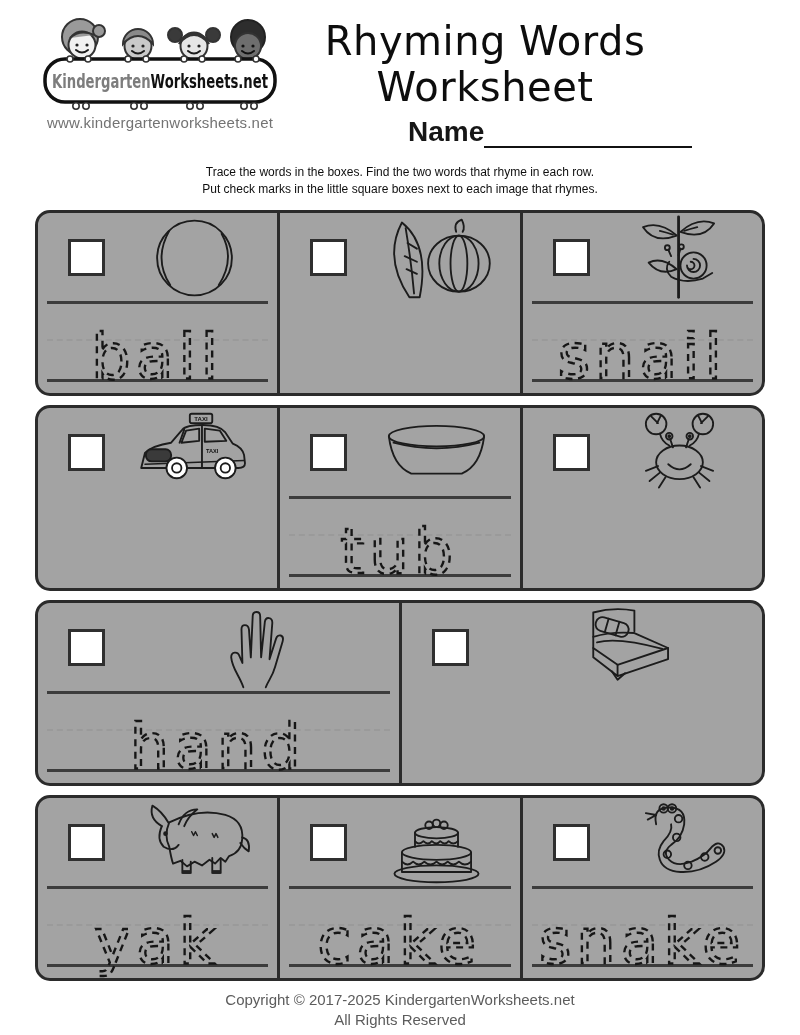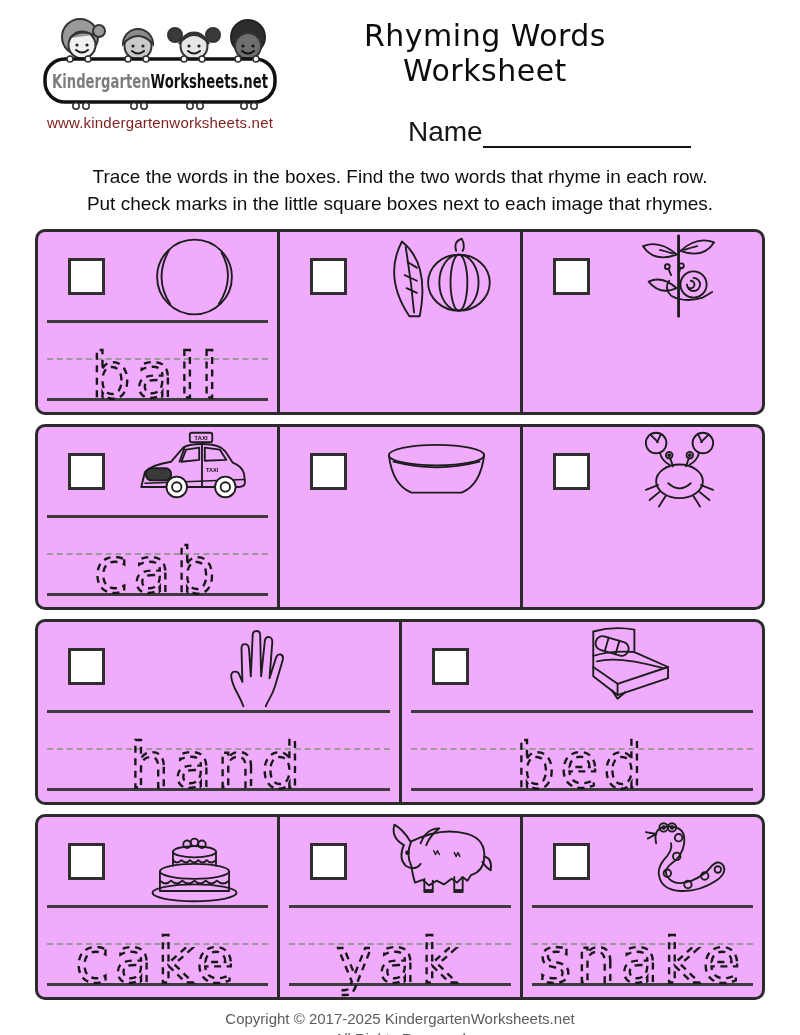--- a/index.html
+++ b/index.html
@@ -1,33 +1,33 @@
 <!DOCTYPE html>
 <html><head>
 <meta charset="utf-8">
 <style>
   html,body{margin:0;padding:0;background:#fff;}
   body{width:800px;height:1035px;position:relative;font-family:"Liberation Sans",sans-serif;color:#111;overflow:hidden;}
 
   
   .header{position:relative;height:158px;}
   .logo-wrap{position:absolute;left:42px;top:12px;width:236px;height:106px;}
-  .site-url{position:absolute;left:36px;top:114px;width:248px;text-align:center;font-size:15px;color:#7f1d1d;letter-spacing:.2px;}
+  .site-url{position:absolute;left:36px;top:114px;width:248px;text-align:center;font-size:15px;color:#737373;letter-spacing:.2px;}
   .page-title{position:absolute;left:283px;top:18px;width:404px;text-align:center;
-    font-family:"DejaVu Sans",sans-serif;font-size:30px;font-weight:500;color:#0d0d0d;letter-spacing:.5px;}
-  .name-row{position:absolute;left:408px;top:116px;font-size:28px;font-weight:400;color:#161616;
+    font-family:"DejaVu Sans",sans-serif;font-size:40px;font-weight:500;color:#0d0d0d;letter-spacing:.5px;}
+  .name-row{position:absolute;left:408px;top:116px;font-size:28px;font-weight:700;color:#161616;
     font-family:"Liberation Sans",sans-serif;}
   .name-underline{display:inline-block;width:208px;height:30px;border-bottom:2.5px solid #111;vertical-align:bottom;}
 
   
-  .instructions{margin:6px auto 0;width:720px;text-align:center;font-size:19px;line-height:1.4;color:#0f0f0f;}
+  .instructions{margin:6px auto 0;width:720px;text-align:center;font-size:12px;line-height:1.4;color:#0f0f0f;}
 
   
   .grid{margin:12px 35px 0;}
-  .row{height:180px;border:3px solid #2b2b2b;border-radius:10px;display:flex;margin-bottom:9px;overflow:hidden;background:#f0abfc;}
+  .row{height:180px;border:3px solid #2b2b2b;border-radius:15px;display:flex;margin-bottom:9px;overflow:hidden;background:#a3a3a3;}
   .cell{flex:1;position:relative;border-right:3px solid #2b2b2b;}
   .cell:last-child{border-right:none;}
   .cell-top{position:absolute;left:0;right:0;top:0;height:88px;}
   .checkbox{position:absolute;left:30px;top:26px;width:37px;height:37px;border:3px solid #2f2f2f;background:#fff;box-sizing:border-box;}
   .pic{position:absolute;left:76px;right:2px;top:2px;height:86px;display:flex;align-items:center;justify-content:center;}
   .pic svg{display:block;}
   .write{position:absolute;left:0;right:0;top:88px;height:92px;}
   .ln-top{position:absolute;top:0;left:9px;right:9px;border-top:3px solid #3c3c3c;}
   .ln-mid{position:absolute;top:38px;left:9px;right:9px;border-top:2px dashed #9a9a9a;}
   .ln-bot{position:absolute;top:78px;left:9px;right:9px;border-top:3px solid #3c3c3c;}
@@ -173,20 +173,28 @@
             <path d="M62,58 Q46,44 32,51 Q44,66 62,58 Z"></path>
             <circle cx="80" cy="54" r="14"></circle>
             <path d="M80,47 a7,7 0 1 1 -7,7 a4,4 0 1 0 4,-4"></path>
             <path d="M56,44 l-3,-7 M64,43 l2,-7"></path>
             <circle cx="52" cy="35" r="2.6"></circle>
               <circle cx="67" cy="34" r="2.6"></circle>
             <path d="M54,50 q-6,8 2,16 q14,8 34,2 l10,-6"></path>
           </svg>
         </div>
       </div>
+      <div class="write">
+        <div class="ln-top"></div>
+        <div class="ln-mid"></div>
+        <div class="ln-bot"></div>
+        <svg class="trace" viewBox="0 0 239 92">
+          <text x="119" y="77" text-anchor="middle">snail</text>
+        </svg>
+      </div>
     </div>
   </div>
 
   <div class="row">
 
     <div class="cell">
       <div class="cell-top">
         <div class="checkbox"></div>
         <div class="pic">
           <svg viewBox="0 0 130 92" width="125" height="86" class="art">
@@ -199,40 +207,40 @@
             <rect x="13" y="42" width="27" height="13" rx="6" fill="#3a3a3a"></rect>
             <path d="M12,58 L118,54" stroke-width="1.5"></path>
             <text x="84" y="46" text-anchor="middle" font-size="6" fill="#111" stroke="none" font-family="Liberation Sans, sans-serif" font-weight="bold">TAXI</text>
             <circle cx="46" cy="62" r="11" fill="#fff"></circle>
               <circle cx="46" cy="62" r="5"></circle>
             <circle cx="98" cy="62" r="11" fill="#fff"></circle>
               <circle cx="98" cy="62" r="5"></circle>
           </svg>
         </div>
       </div>
-      <div class="write">
-        <div class="ln-top"></div>
-        <div class="ln-mid"></div>
-        <div class="ln-bot"></div>
-        <svg class="trace" viewBox="0 0 239 92">
-          <text x="119" y="77" text-anchor="middle">cab</text>
-        </svg>
-      </div>
     </div>
 
     <div class="cell">
       <div class="cell-top">
         <div class="checkbox"></div>
         <div class="pic">
           <svg viewBox="0 0 130 92" width="125" height="86" class="art">
             <ellipse cx="65" cy="28" rx="51" ry="11"></ellipse>
             <path d="M14,28 Q18,60 38,68 L92,68 Q112,60 116,28"></path>
             <path d="M19,35 Q65,47 111,35"></path>
           </svg>
         </div>
+      </div>
+      <div class="write">
+        <div class="ln-top"></div>
+        <div class="ln-mid"></div>
+        <div class="ln-bot"></div>
+        <svg class="trace" viewBox="0 0 239 92">
+          <text x="119" y="77" text-anchor="middle">tub</text>
+        </svg>
       </div>
     </div>
 
     <div class="cell">
       <div class="cell-top">
         <div class="checkbox"></div>
         <div class="pic">
           <svg viewBox="0 0 130 92" width="125" height="86" class="art">
             <circle cx="40" cy="15" r="11"></circle>
               <path d="M35,7 l7,7 M45,6 l-4,8"></path>
@@ -288,32 +296,52 @@
                 <line x1="52" y1="16" x2="52" y2="31"></line>
                 <line x1="64" y1="16" x2="64" y2="31"></line>
               </g>
             <path d="M38,34 Q58,28 82,30 L118,46 Q88,56 64,64 L38,46 Z"></path>
             <path d="M42,40 Q64,34 112,47"></path>
             <path d="M38,46 L38,56 L64,76 L64,64 M64,76 L118,58 L118,46"></path>
             <path d="M58,71 L64,80 L72,73"></path>
           </svg>
         </div>
       </div>
-      <div class="write">
-        <div class="ln-top"></div>
-        <div class="ln-mid"></div>
-        <div class="ln-bot"></div>
-        <svg class="trace" viewBox="0 0 239 92">
-          <text x="119" y="77" text-anchor="middle">bed</text>
-        </svg>
-      </div>
     </div>
   </div>
 
   <div class="row">
+
+    <div class="cell">
+      <div class="cell-top">
+        <div class="checkbox"></div>
+        <div class="pic">
+          <svg viewBox="0 0 130 92" width="125" height="86" class="art">
+            <path d="M30,28 Q16,20 20,6 Q30,12 37,24"></path>
+            <path d="M48,26 Q54,10 68,10 Q58,18 54,28"></path>
+            <path d="M30,28 Q24,42 32,50 Q42,56 48,48"></path>
+            <circle cx="34" cy="36" r="1.5" fill="#222"></circle>
+            <path d="M38,24 Q70,8 98,16 Q118,22 116,42 Q115,56 102,60 l-4,6 l-5,-4 l-6,6 l-6,-4 l-8,6 l-8,-4 l-8,5 l-7,-6 l-8,3 Q40,62 38,50 Q32,38 38,24"></path>
+            <path d="M52,64 l0,14 l9,0 l0,-12 M84,62 l0,16 l9,0 l0,-14"></path>
+            <rect x="52" y="75" width="9" height="4" fill="#222" stroke="none"></rect>
+            <rect x="84" y="75" width="9" height="4" fill="#222" stroke="none"></rect>
+            <path d="M116,40 q9,2 7,15 q-5,-3 -9,-9"></path>
+            <path d="M62,34 l2,4 l2,-4 l2,4 M84,36 l2,4 l2,-4 l2,4" stroke-width="1.6"></path>
+          </svg>
+        </div>
+      </div>
+      <div class="write">
+        <div class="ln-top"></div>
+        <div class="ln-mid"></div>
+        <div class="ln-bot"></div>
+        <svg class="trace" viewBox="0 0 239 92">
+          <text x="119" y="77" text-anchor="middle">yak</text>
+        </svg>
+      </div>
+    </div>
 
     <div class="cell">
       <div class="cell-top">
         <div class="checkbox"></div>
         <div class="pic">
           <svg viewBox="0 0 130 92" width="125" height="86" class="art">
             <ellipse cx="65" cy="79" rx="45" ry="9"></ellipse>
             <path d="M28,56 L28,77 L102,77 L102,56"></path>
             <ellipse cx="65" cy="56" rx="37" ry="8"></ellipse>
             <path d="M28,66 q6,6 12,0 q6,6 12,0 q7,6 13,0 q6,6 12,0 q6,6 12,0 q6,6 13,0"></path>
@@ -325,48 +353,20 @@
               <circle cx="73" cy="27" r="4"></circle>
           </svg>
         </div>
       </div>
       <div class="write">
         <div class="ln-top"></div>
         <div class="ln-mid"></div>
         <div class="ln-bot"></div>
         <svg class="trace" viewBox="0 0 239 92">
           <text x="119" y="77" text-anchor="middle">cake</text>
-        </svg>
-      </div>
-    </div>
-
-    <div class="cell">
-      <div class="cell-top">
-        <div class="checkbox"></div>
-        <div class="pic">
-          <svg viewBox="0 0 130 92" width="125" height="86" class="art">
-            <path d="M30,28 Q16,20 20,6 Q30,12 37,24"></path>
-            <path d="M48,26 Q54,10 68,10 Q58,18 54,28"></path>
-            <path d="M30,28 Q24,42 32,50 Q42,56 48,48"></path>
-            <circle cx="34" cy="36" r="1.5" fill="#222"></circle>
-            <path d="M38,24 Q70,8 98,16 Q118,22 116,42 Q115,56 102,60 l-4,6 l-5,-4 l-6,6 l-6,-4 l-8,6 l-8,-4 l-8,5 l-7,-6 l-8,3 Q40,62 38,50 Q32,38 38,24"></path>
-            <path d="M52,64 l0,14 l9,0 l0,-12 M84,62 l0,16 l9,0 l0,-14"></path>
-            <rect x="52" y="75" width="9" height="4" fill="#222" stroke="none"></rect>
-            <rect x="84" y="75" width="9" height="4" fill="#222" stroke="none"></rect>
-            <path d="M116,40 q9,2 7,15 q-5,-3 -9,-9"></path>
-            <path d="M62,34 l2,4 l2,-4 l2,4 M84,36 l2,4 l2,-4 l2,4" stroke-width="1.6"></path>
-          </svg>
-        </div>
-      </div>
-      <div class="write">
-        <div class="ln-top"></div>
-        <div class="ln-mid"></div>
-        <div class="ln-bot"></div>
-        <svg class="trace" viewBox="0 0 239 92">
-          <text x="119" y="77" text-anchor="middle">yak</text>
         </svg>
       </div>
     </div>
 
     <div class="cell">
       <div class="cell-top">
         <div class="checkbox"></div>
         <div class="pic">
           <svg viewBox="0 0 130 92" width="125" height="86" class="art">
             <path d="M40,26 Q36,8 54,8 Q72,8 70,26 Q68,40 56,48 Q46,56 54,64 Q62,72 78,66 Q92,60 98,52 Q106,42 112,50 Q116,58 104,66 Q86,78 66,77 Q48,76 44,64 Q40,54 48,44 Q58,34 56,26"></path>

